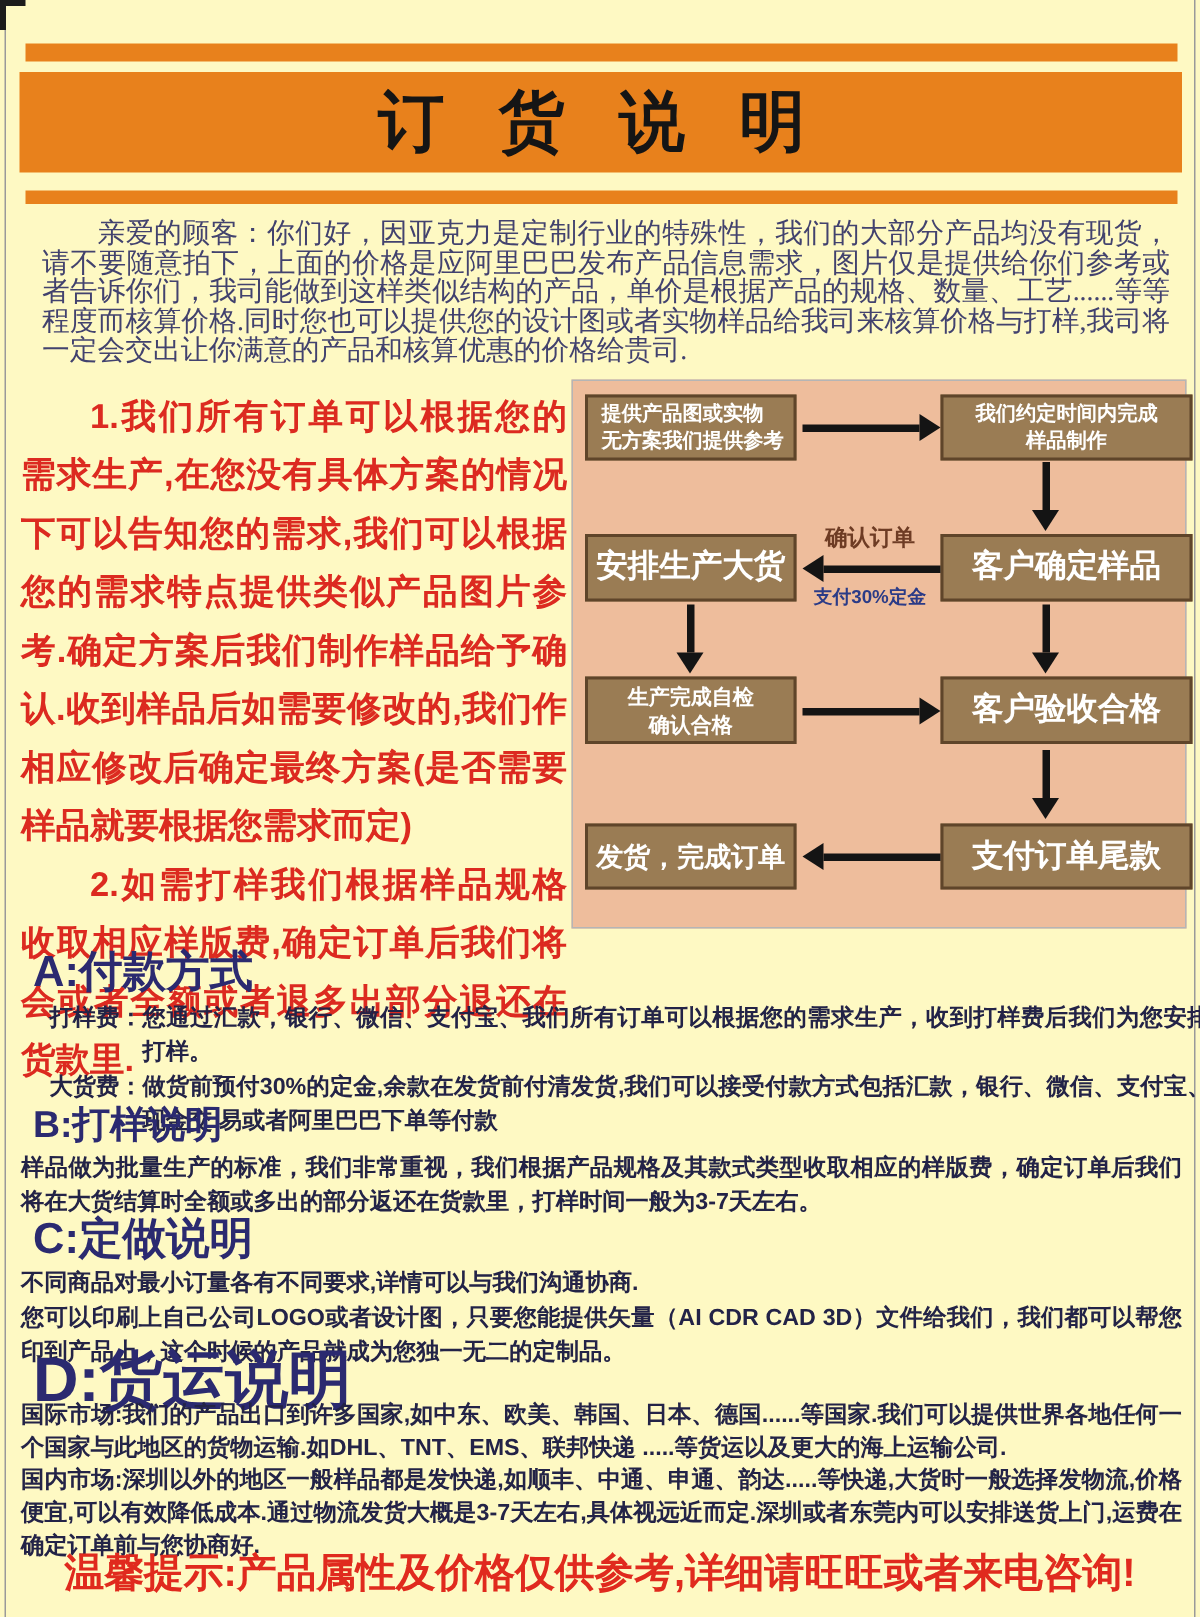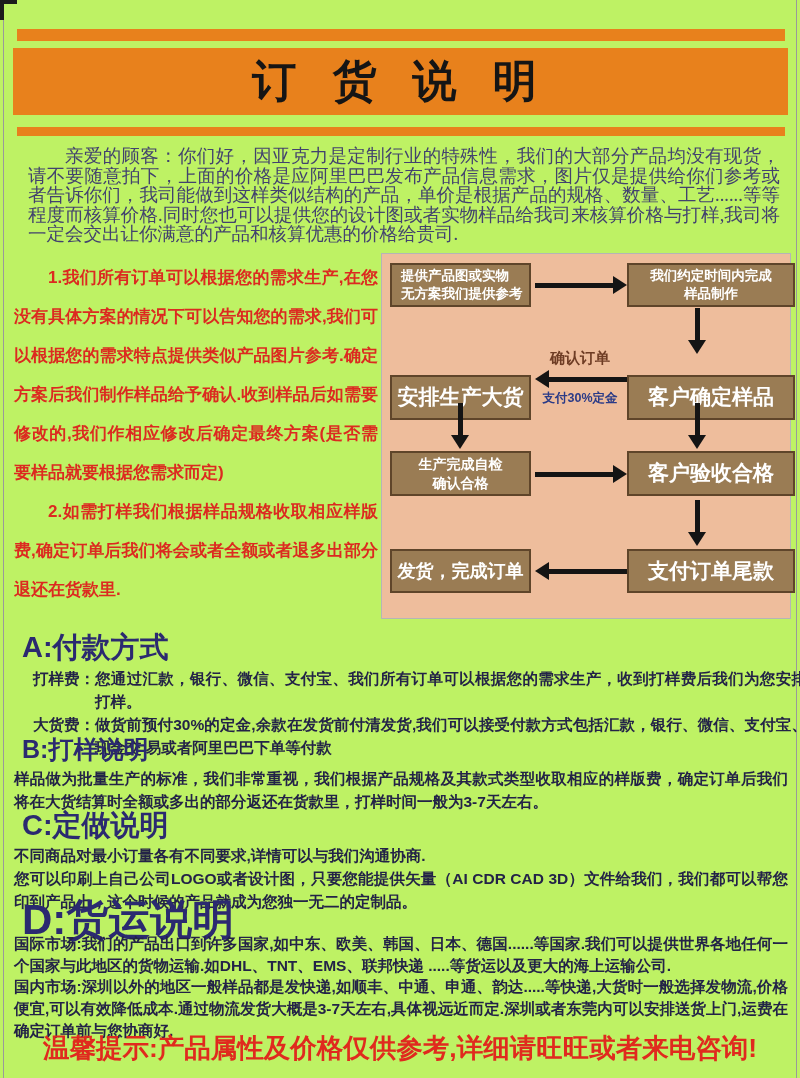--- a/index.html
+++ b/index.html
@@ -1,48 +1,48 @@
 <!DOCTYPE html>
 <html><head>
 <meta charset="utf-8">
 <style>
   html,body{margin:0;padding:0;background:#fff;}
-  .page{position:relative;width:800px;height:1078px;background:#bef264;overflow:hidden;
+  .page{position:relative;width:800px;height:1078px;background:#fef9c3;overflow:hidden;
         font-family:"Liberation Sans",sans-serif;}
   
   .edge{position:absolute;top:0;bottom:0;width:1px;background:#9a9a9a;}
   .edge.l{left:3px;}
   .edge.r{left:796px;}
   .corner{position:absolute;left:0;top:0;width:13px;height:16px;
           border-top:4px solid #1c1c1c;border-left:4px solid #1c1c1c;}
   
   .bar{position:absolute;background:#e8811c;}
   .bar.t1{left:17px;right:15px;top:29px;height:12px;}
   .bar.main{left:13px;right:12px;top:48px;height:67px;display:flex;align-items:center;justify-content:center;}
   .bar.t2{left:17px;right:15px;top:127px;height:9px;}
   .title{font-size:44px;font-weight:bold;color:#151515;letter-spacing:12px;white-space:nowrap;}
   
   .intro{position:absolute;left:28px;top:147px;width:752px;margin:0;
          font-family:"Liberation Serif",serif;color:#42426e;font-size:18.5px;
          line-height:1.06;text-align:justify;text-indent:2em;}
   
   .red-notes{position:absolute;left:14px;top:258px;width:364px;color:#dc2a20;
-             font-weight:bold;font-size:17px;line-height:39px;text-align:justify;}
+             font-weight:bold;font-size:23px;line-height:39px;text-align:justify;}
   .red-notes p{margin:0;text-indent:2em;}
   
   .flow{position:absolute;left:381px;top:253px;width:410px;height:366px;
         background:#eebd9c;border:1px solid #b5b5b5;box-sizing:border-box;}
   .fbox{position:absolute;background:#9a7c54;border:2px solid #5f452a;box-sizing:border-box;
         color:#fff;font-weight:bold;display:flex;flex-direction:column;
         justify-content:center;align-items:center;text-align:center;line-height:1.35;}
   .fbox .ln{display:block;}
   .colL{left:8px;width:141px;}
   .colR{left:245px;width:168px;text-align:right;}
   .r1{top:9px;height:44px;font-size:13.5px;}
-  .r2{top:102px;height:45px;font-size:21px;margin-top:19px;}
+  .r2{top:102px;height:45px;font-size:21px;}
   .r3{top:197px;height:45px;}
   .r4{top:295px;height:44px;}
   .fs-sm{font-size:14px;}
   .fs-md{font-size:18px;}
   .fs-lg{font-size:21px;}
   .alignL{align-items:flex-start;padding-left:9px;text-align:left;}
   
   .ar{position:absolute;}
   .ar .sh{position:absolute;background:#141414;}
   .ar .hd{position:absolute;width:0;height:0;}

